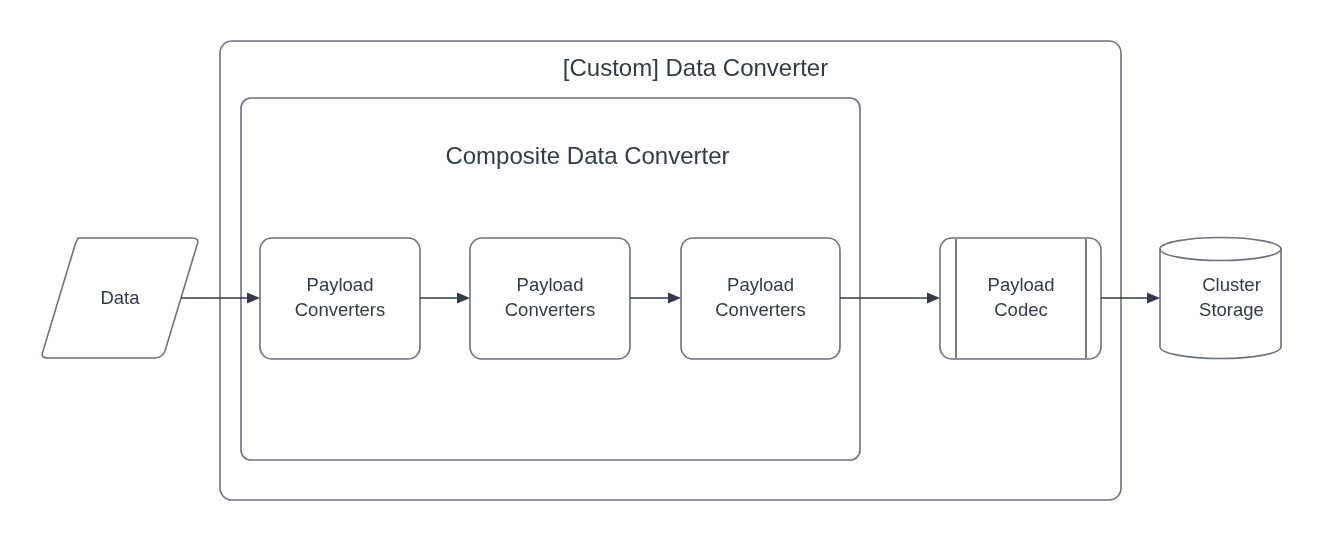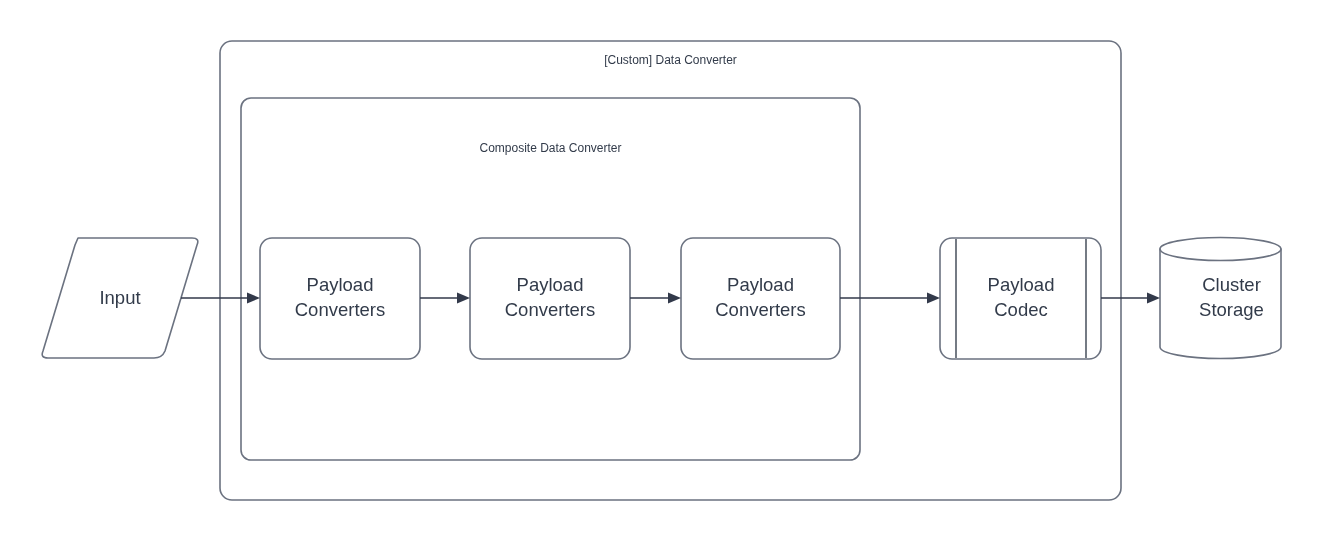--- a/index.html
+++ b/index.html
@@ -47,21 +47,22 @@
   .lbl {
     position: absolute;
     color: #323b4a;
     font-family: "Liberation Sans", sans-serif;
     text-align: center;
     line-height: 1.34;
     white-space: pre-line;
     pointer-events: none;
   }
   .lbl-container-title {
-    font-size: 12px;
+    font-size: 24px;
+    margin-left: 25px;
   }
   .lbl-node {
     font-size: 18.5px;
   }
 </style>
 </head>
 <body>
 
 <div id="canvas">
 
@@ -98,23 +99,23 @@
     <line class="connector" x1="840" y1="298" x2="932" y2="298"></line>
     <path class="arrow-head" d="M 940 298 L 927 292.5 L 927 303.5 Z"></path>
 
     <line class="connector" x1="1101" y1="298" x2="1152" y2="298"></line>
     <path class="arrow-head" d="M 1160 298 L 1147 292.5 L 1147 303.5 Z"></path>
 
   </svg>
 
   <div class="lbl lbl-container-title" style="left:220px; top:52px; width:901px;">[Custom] Data Converter</div>
 
-  <div class="lbl lbl-container-title" style="left:241px; top:140px; width:619px;">Composite Data Converter</div>
+  <div class="lbl lbl-container-title" style="left:253px; top:140px; width:619px;">Composite Data Converter</div>
 
-  <div class="lbl lbl-node" style="left:40px; top:286px; width:160px;">Input</div>
+  <div class="lbl lbl-node" style="left:40px; top:286px; width:160px;">Data</div>
 
   <div class="lbl lbl-node" style="left:260px; top:273px; width:160px;">Payload
 Converters</div>
 
   <div class="lbl lbl-node" style="left:470px; top:273px; width:160px;">Payload
 Converters</div>
 
   <div class="lbl lbl-node" style="left:681px; top:273px; width:159px;">Payload
 Converters</div>
 

